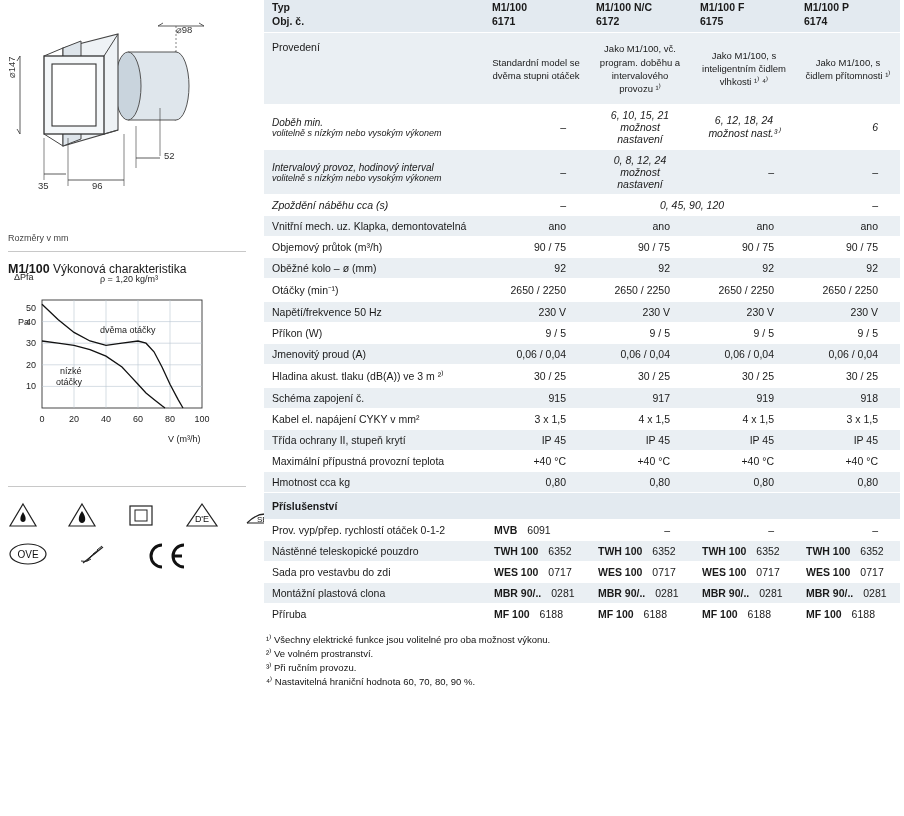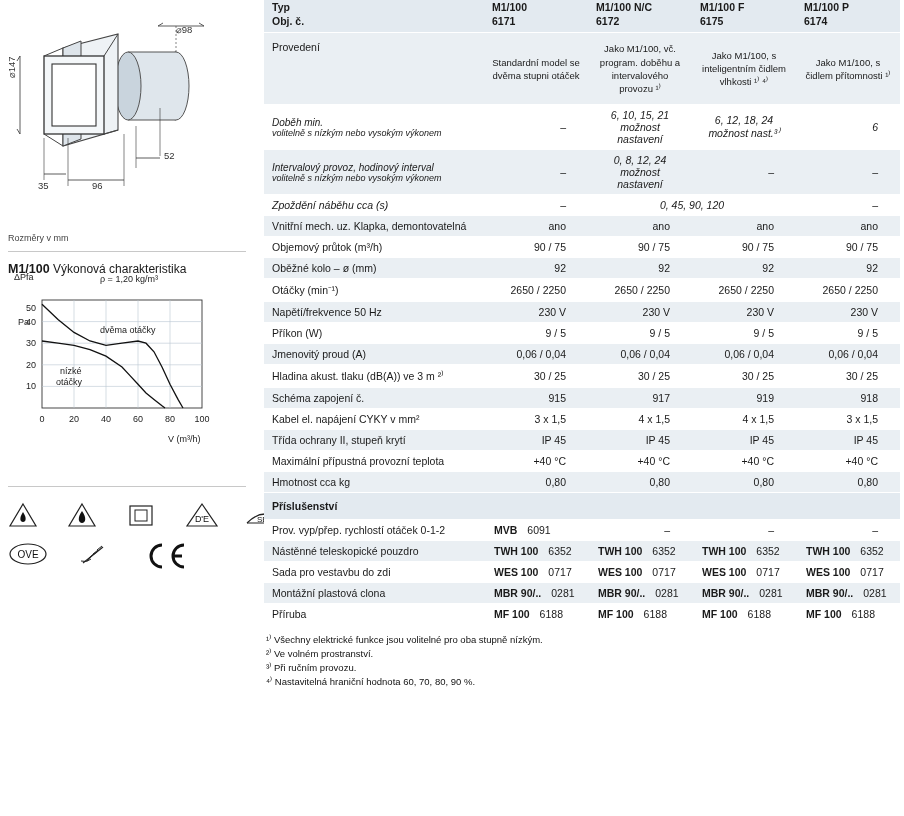--- a/index.html
+++ b/index.html
@@ -423,18 +423,18 @@
         <td class="lab">Příruba</td>
         <td class="acc-cell"><span class="acc-name">MF 100</span><span class="num">6188</span></td>
         <td class="acc-cell"><span class="acc-name">MF 100</span><span class="num">6188</span></td>
         <td class="acc-cell"><span class="acc-name">MF 100</span><span class="num">6188</span></td>
         <td class="acc-cell"><span class="acc-name">MF 100</span><span class="num">6188</span></td>
       </tr>
     </tbody>
   </table>
 
   <div id="footnotes">
-    <div>¹⁾ Všechny elektrické funkce jsou volitelné pro oba stupně nízkým.</div>
+    <div>¹⁾ Všechny elektrické funkce jsou volitelné pro oba možnost výkonu.</div>
     <div>²⁾ Ve volném prostranství.</div>
     <div>³⁾ Při ručním provozu.</div>
     <div>⁴⁾ Nastavitelná hraniční hodnota 60, 70, 80, 90 %.</div>
   </div>
 </div>
 
 </body></html>

